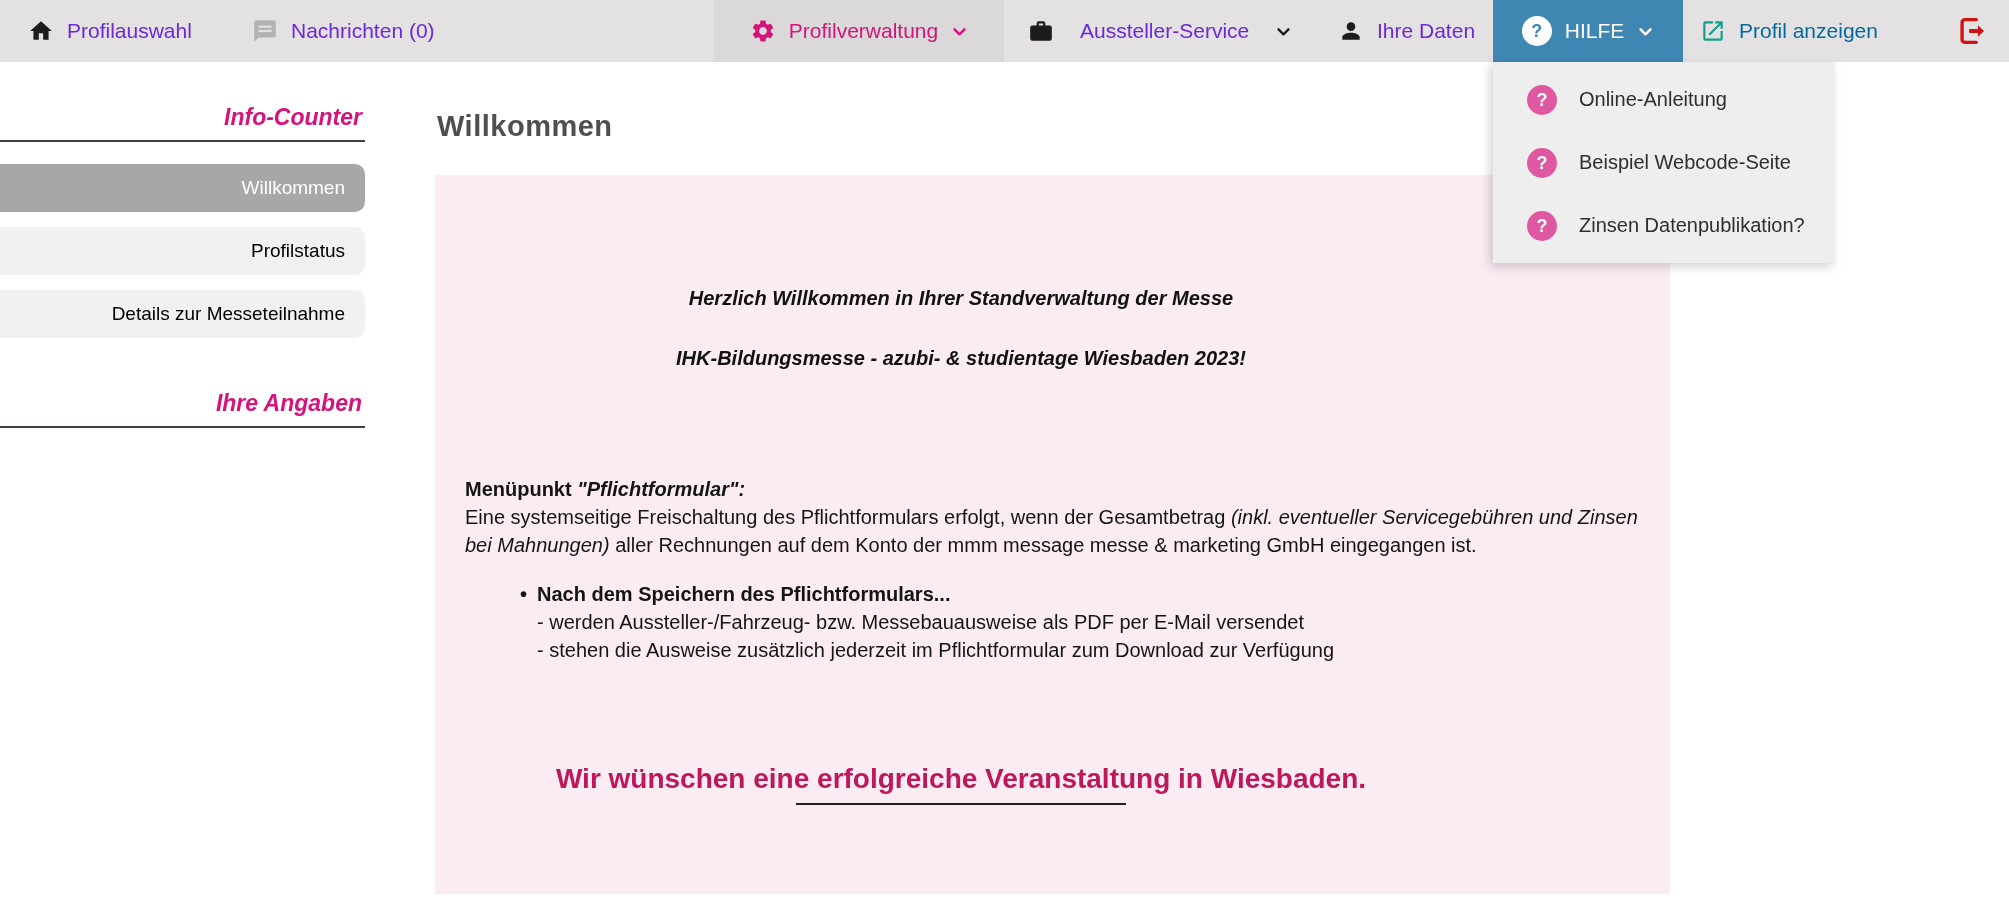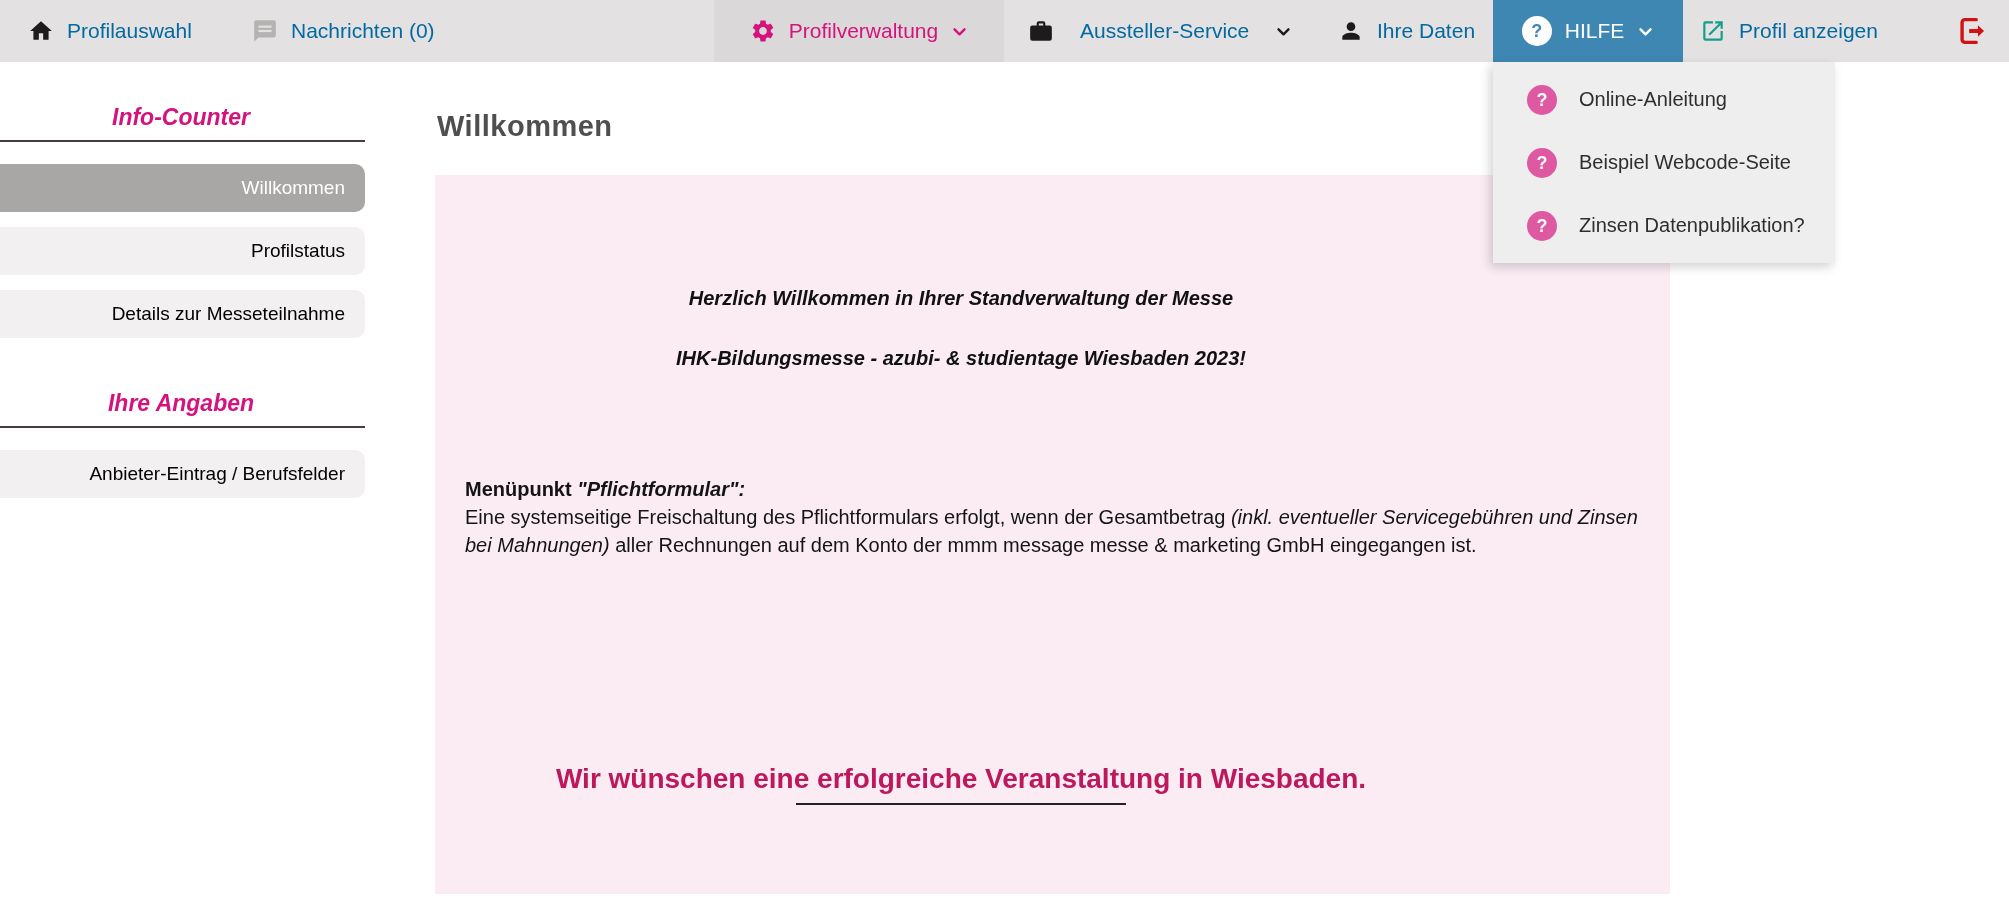--- a/index.html
+++ b/index.html
@@ -5,21 +5,21 @@
   * { margin:0; padding:0; box-sizing:border-box; }
   html,body { background:#ffffff; }
   .page {
     position:relative; width:2009px; height:923px; overflow:hidden;
     font-family:"Liberation Sans", sans-serif; background:#ffffff; color:#1c1c1c;
   }
 
   
   .navbar { position:absolute; top:0; left:0; width:2009px; height:62px; background:#e3e1e1; z-index:5; }
   .nav-item { position:absolute; top:0; height:62px; display:flex; align-items:center; gap:13px;
-              font-size:21px; color:#0369a1; cursor:pointer; white-space:nowrap; }
+              font-size:21px; color:#6d28d9; cursor:pointer; white-space:nowrap; }
   .nav-item svg { display:block; }
   .nav-profilauswahl   { left:28px; }
   .nav-nachrichten     { left:252px; }
   .nav-pflichtformular { left:505px; }
   .nav-profilverwaltung{ left:714px; width:290px; justify-content:center; background:#dad8d8; color:#d4137c; }
   .nav-aussteller      { left:1028px;gap:26px; }
   .nav-ihredaten       { left:1338px; }
   .nav-hilfe           { left:1493px; width:190px; justify-content:center; background:#3e87b3; color:#ffffff; }
   .nav-profilanzeigen  { left:1700px; color:#0369a1; }
   .nav-logout          { left:1942px; width:60px; justify-content:center; }
@@ -30,21 +30,21 @@
   .q-badge.pink  { background:#de59a1; color:#ffffff; }
 
   
   .help-menu { position:absolute; left:1493px; top:62px; width:342px; background:#efeeee;
                box-shadow:-3px 4px 10px rgba(0,0,0,0.18); z-index:9; padding:6px 0; }
   .help-item { height:63px; display:flex; align-items:center; gap:22px; padding-left:34px;
                font-size:20px; color:#2e2e2e; cursor:pointer; }
 
   
   .sidebar { position:absolute; left:0; top:100px; width:365px; z-index:1; }
-  .side-heading { display:block; text-align:center; font-size:23px; line-height:34px; font-weight:bold;
+  .side-heading { display:block; text-align:right; font-size:23px; line-height:34px; font-weight:bold;
                   font-style:italic; color:#d4137c; padding-right:3px; }
   .side-rule { border-bottom:2px solid #473a42; margin-top:6px; margin-bottom:22px; }
   .side-section2 { margin-top:48px; }
   .side-item { height:48px; line-height:48px; background:#f2f0f0; border-radius:0 10px 10px 0;
                text-align:right; padding-right:20px; font-size:19px; color:#000000;
                margin-bottom:15px; cursor:pointer; }
   .side-item.active { background:#a9a6a6; color:#ffffff; }
 
   
   .page-title { position:absolute; left:437px; top:110px; font-size:29px; font-weight:bold;
@@ -182,37 +182,41 @@
     <div>
       <span class="side-heading">Info-Counter</span>
       <div class="side-rule"></div>
       <div class="side-item active">Willkommen</div>
       <div class="side-item">Profilstatus</div>
       <div class="side-item">Details zur Messeteilnahme</div>
     </div>
     <div class="side-section2">
       <span class="side-heading">Ihre Angaben</span>
       <div class="side-rule"></div>
-      <div class="side-item">Anbieter-Eintrag / Berufsfelder</div>
     </div>
   </aside>
 
   <h1 class="page-title">Willkommen</h1>
 
   <section class="welcome-box">
     <div class="wb-line1">Herzlich Willkommen in Ihrer Standverwaltung der Messe</div>
     <div class="wb-line2">IHK-Bildungsmesse - azubi- &amp; studientage Wiesbaden 2023!</div>
 
     <p class="wb-para">
       <span class="b">Menüpunkt</span>
       <span class="b i">"Pflichtformular":</span>
       <br>
       <span>Eine systemseitige Freischaltung des Pflichtformulars erfolgt, wenn der Gesamtbetrag</span>
       <span class="i">(inkl. eventueller Servicegebühren und Zinsen bei Mahnungen)</span>
       <span>aller Rechnungen auf dem Konto der mmm message messe &amp; marketing GmbH eingegangen ist.</span>
     </p>
 
+    <div class="wb-bullets">
+      <div class="wb-bullet-title">Nach dem Speichern des Pflichtformulars...</div>
+      <div class="wb-subline">- werden Aussteller-/Fahrzeug- bzw. Messebauausweise als PDF per E-Mail versendet</div>
+      <div class="wb-subline">- stehen die Ausweise zusätzlich jederzeit im Pflichtformular zum Download zur Verfügung</div>
+    </div>
 
     <div class="wb-closing">Wir wünschen eine erfolgreiche Veranstaltung in Wiesbaden.</div>
     <div class="wb-rule"></div>
   </section>
 
 </div>
 
 </body></html>

